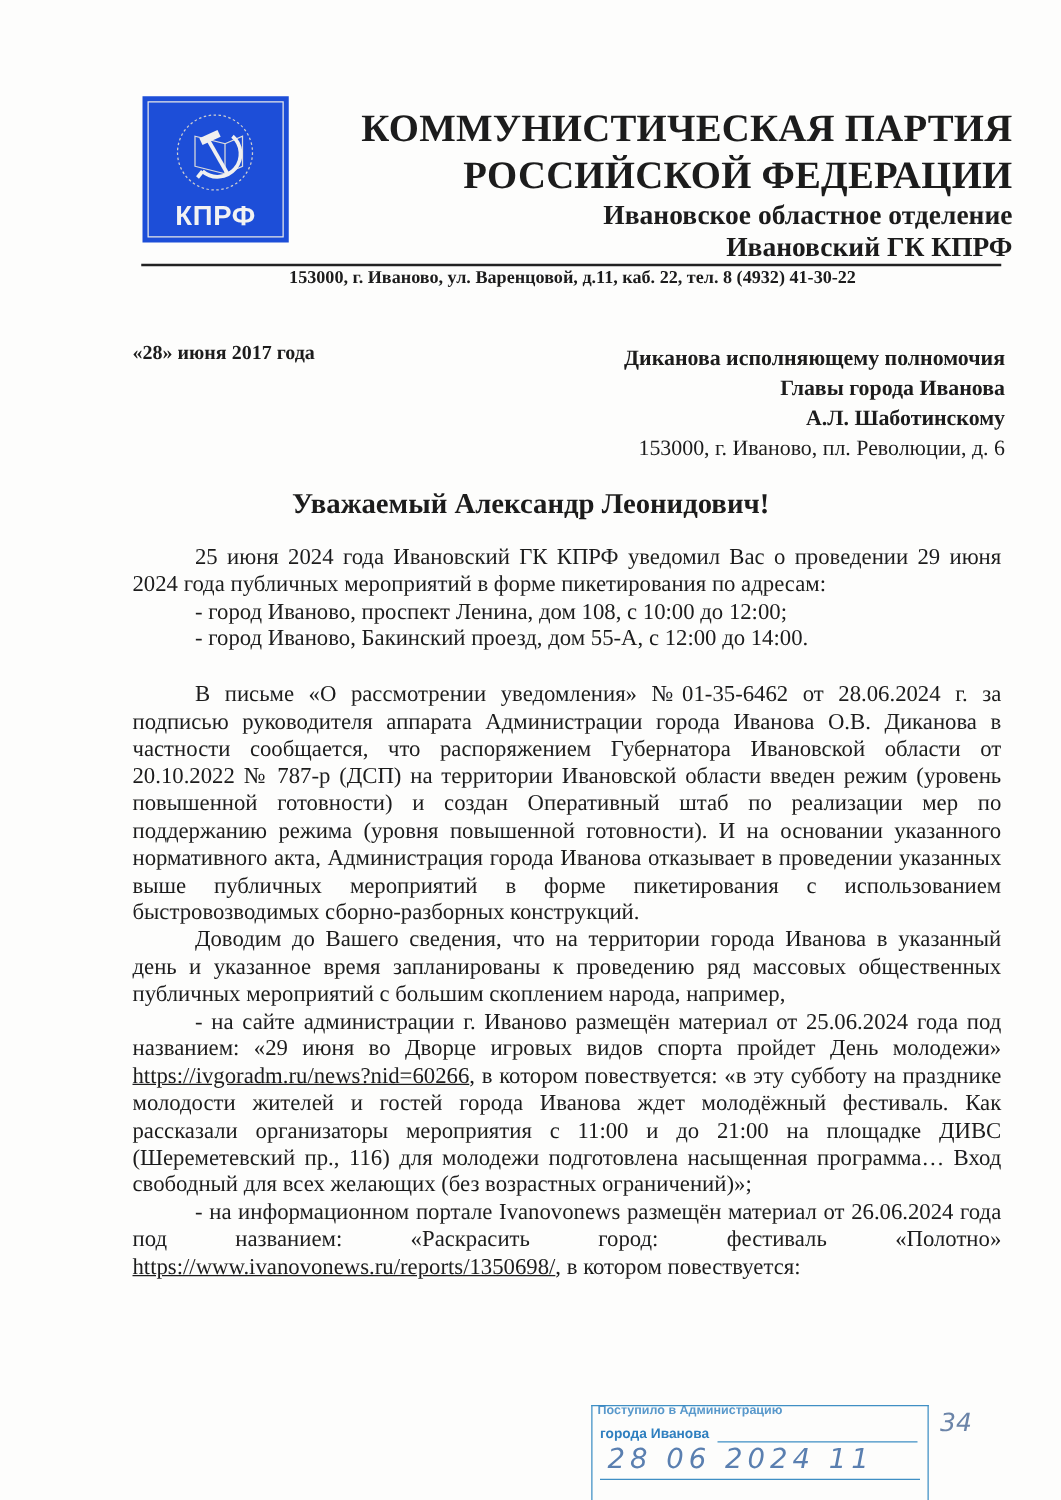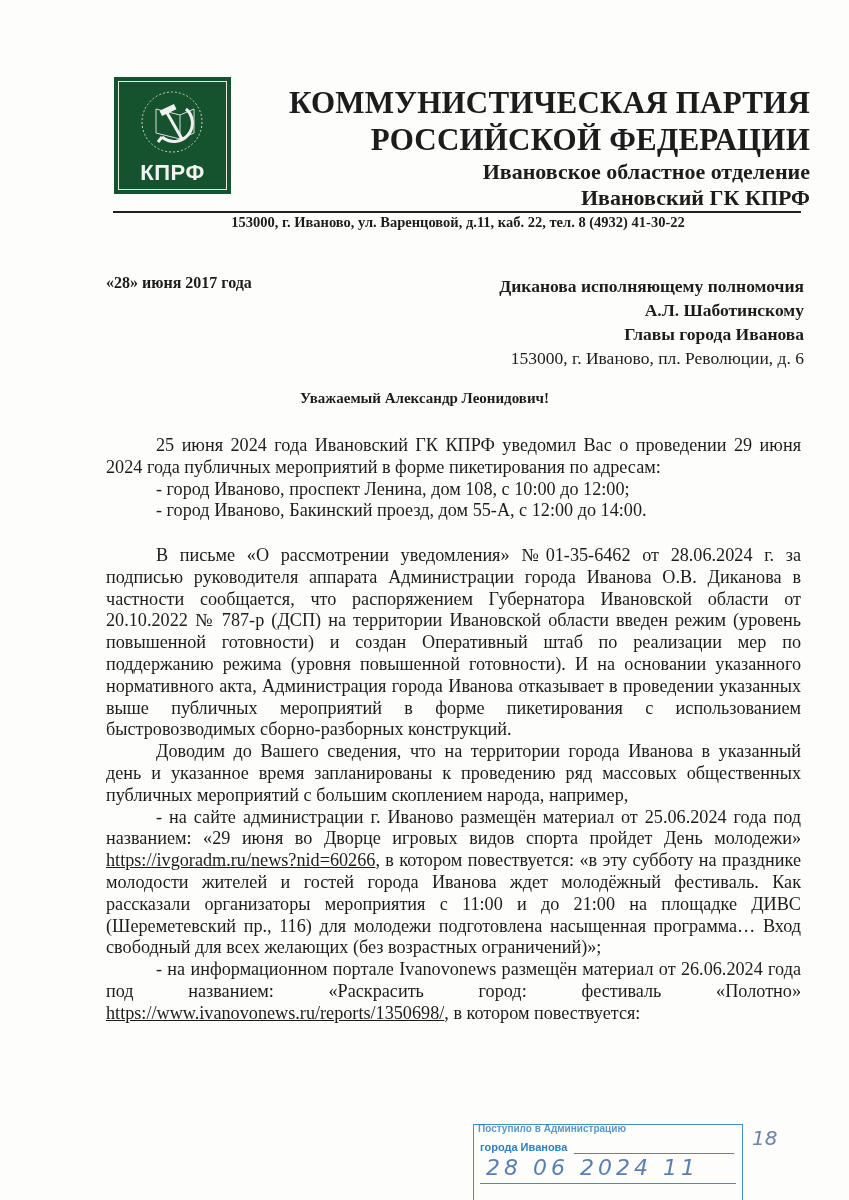--- a/index.html
+++ b/index.html
@@ -3,42 +3,42 @@
   <meta charset="utf-8">
   <style>
     html, body { margin: 0; padding: 0; }
     body {
       width: 849px; height: 1200px; background: #fdfdfc; position: relative; overflow: hidden;
       font-family: "Liberation Serif", serif; color: #1c1c1c;
     }
     .abs { position: absolute; }
     
     .logo {
-      left: 114px; top: 77px; width: 117px; height: 117px; background: #14532d;
+      left: 114px; top: 77px; width: 117px; height: 117px; background: #1d4ed8;
       box-sizing: border-box;
     }
     .logo-inner {
       position: absolute; left: 4px; top: 4px; right: 4px; bottom: 4px;
       border: 1.5px solid #e8e8e8;
     }
     .logo-text {
       position: absolute; left: 0; right: 0; bottom: 8px; text-align: center;
       color: #f2f2f2; font-family: "Liberation Sans", sans-serif; font-weight: bold; font-size: 22px; letter-spacing: 0.5px;
     }
     .logo svg { position: absolute; left: 20px; top: 10px; }
     
     .h1 { left: 240px; width: 570px; text-align: right; font-weight: bold; font-size: 31px; line-height: 38px; letter-spacing: 0.2px; }
     .h2 { left: 240px; width: 570px; text-align: right; font-weight: bold; font-size: 22px; line-height: 28px; }
     .rule { left: 113px; width: 688px; top: 211px; height: 2px; background: #222; }
     .addr { left: 113px; width: 690px; top: 214px; text-align: center; font-weight: bold; font-size: 14.5px; }
     
     .date { left: 106px; top: 274px; font-weight: bold; font-size: 16px; }
     .to { right: 45px; top: 274px; text-align: right; font-size: 17.5px; line-height: 24px; }
     .to .b { font-weight: bold; }
-    .salute { left: 0; width: 849px; top: 390px; text-align: center; font-weight: bold; font-size: 15px; }
+    .salute { left: 0; width: 849px; top: 390px; text-align: center; font-weight: bold; font-size: 23px; }
     
     .body { left: 106px; width: 695px; font-size: 18.2px; line-height: 21.8px; text-align: justify; }
     .body p { margin: 0; }
     .ind { text-indent: 50px; }
     .li { padding-left: 50px; }
     .link { text-decoration: underline; }
     
     .stamp {
       left: 473px; top: 1124px; width: 268px; height: 76px; border: 1.5px solid #3f8fc4; border-bottom: none;
       color: #2f7fbf; font-family: "Liberation Sans", sans-serif;
@@ -71,22 +71,22 @@
 <div class="abs h1" style="top:121px;">РОССИЙСКОЙ ФЕДЕРАЦИИ</div>
 <div class="abs h2" style="top:158px;">Ивановское областное отделение</div>
 <div class="abs h2" style="top:184px;">Ивановский ГК КПРФ</div>
 <div class="abs rule"></div>
 <div class="abs addr">153000, г. Иваново, ул. Варенцовой, д.11, каб. 22, тел. 8 (4932) 41-30-22</div>
 
 <div class="abs date">«28» июня 2017 года</div>
 
 <div class="abs to">
   <div class="b">Диканова исполняющему полномочия</div>
+  <div class="b">Главы города Иванова</div>
   <div class="b">А.Л. Шаботинскому</div>
-  <div class="b">Главы города Иванова</div>
   <div>153000, г. Иваново, пл. Революции, д. 6</div>
 </div>
 
 <div class="abs salute">Уважаемый Александр Леонидович!</div>
 
 <div class="abs body" style="top:435px;">
   <p class="ind">25 июня 2024 года Ивановский ГК КПРФ уведомил Вас о проведении 29 июня 2024 года публичных мероприятий в форме пикетирования по адресам:</p>
   <p class="li">- город Иваново, проспект Ленина, дом 108, с 10:00 до 12:00;</p>
   <p class="li">- город Иваново, Бакинский проезд, дом 55-А, с 12:00 до 14:00.</p>
 </div>
@@ -98,13 +98,13 @@
   <p class="ind"><span>- на информационном портале Ivanovonews размещён материал от 26.06.2024 года под названием: «Раскрасить город: фестиваль «Полотно» </span><span class="link">https://www.ivanovonews.ru/reports/1350698/</span><span>, в котором повествуется:</span></p>
 </div>
 
 <div class="abs stamp">
   <div class="stamp-top">Поступило в Администрацию</div>
   <div class="stamp-line1">города Иванова</div>
   <div class="stamp-fill1"></div>
   <div class="stamp-hand">28 06 2024 11</div>
   <div class="stamp-fill2"></div>
 </div>
-<div class="abs hand-extra">18</div>
+<div class="abs hand-extra">34</div>
 
 </body></html>

